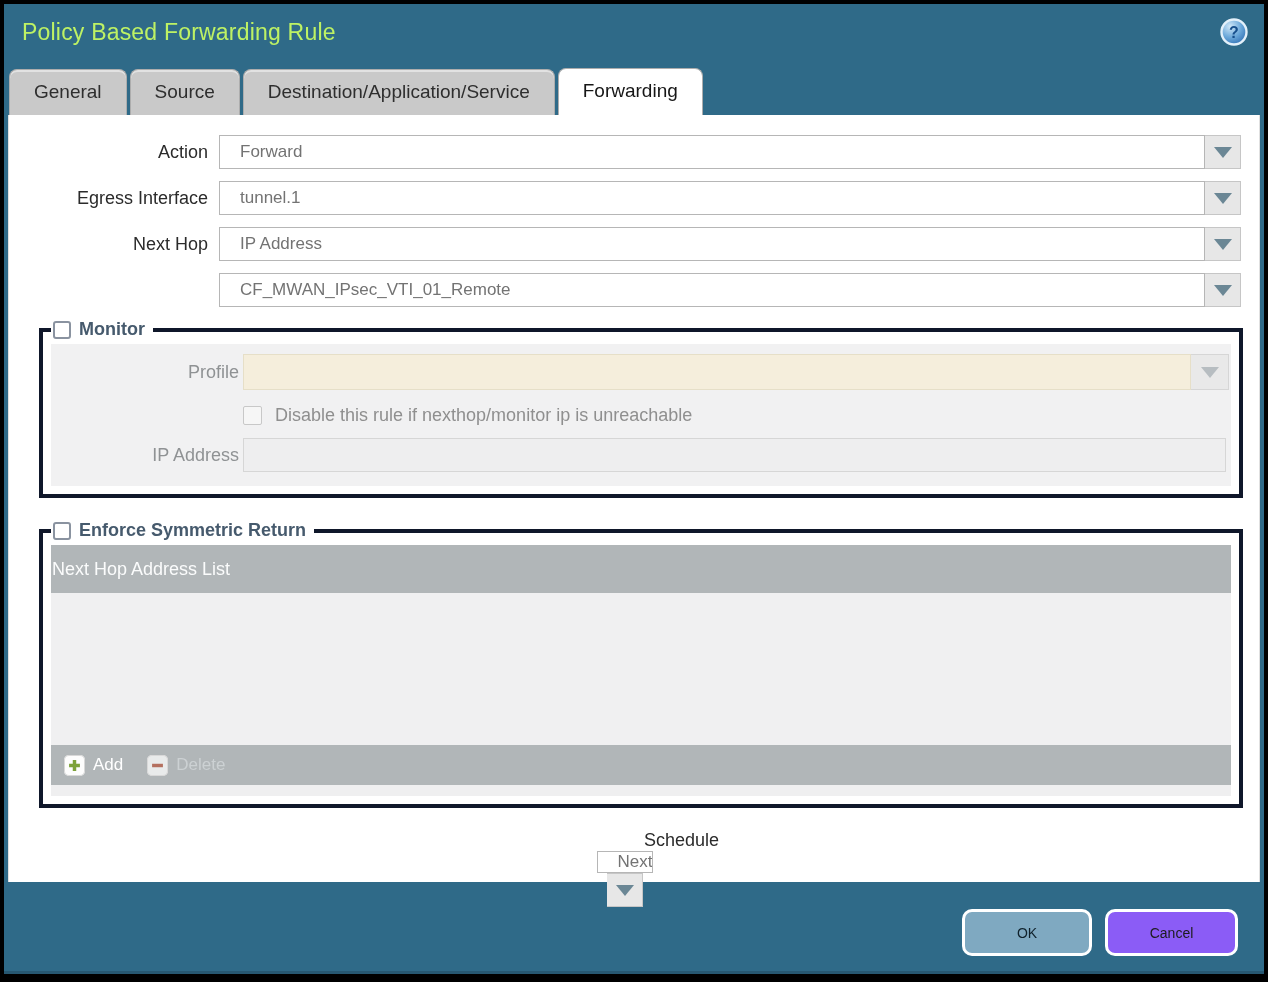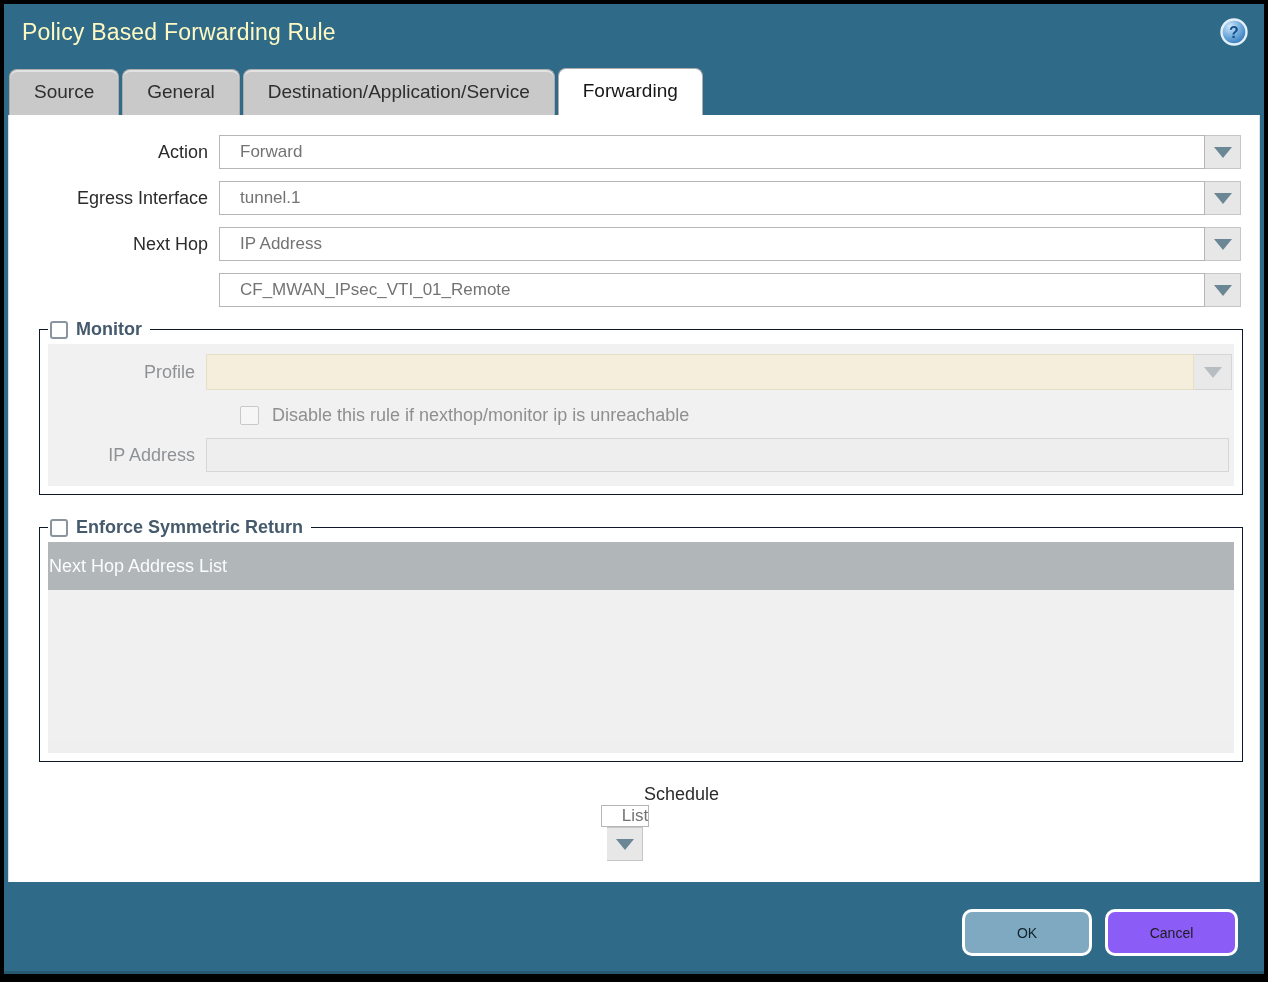--- a/index.html
+++ b/index.html
@@ -16,21 +16,21 @@
     border-bottom:3px solid #275872;
     position:relative;
     overflow:hidden;
   }
   
   .title-bar {
     height:64px;
     display:flex; justify-content:space-between; align-items:flex-start;
     padding:15px 15px 0 18px;
   }
-  .dialog-title { color:#fef9c3; font-size:23px; letter-spacing:.2px; }
+  .dialog-title { color:#bef264; font-size:23px; letter-spacing:.2px; }
   .help-btn { width:30px; height:30px; cursor:pointer; flex:none; margin-top:-2px; }
   
   .tab-bar { height:47px; display:flex; align-items:flex-end; gap:3px; padding-left:5px; }
   .tab {
     background:#c9c9c9; color:#2e2e2e;
     font-size:19px;
     padding:11px 24px 12px;
     border-radius:8px 8px 0 0;
     border:1px solid #adadad; border-bottom:none;
     cursor:pointer;
@@ -76,37 +76,37 @@
   .dd-arrow {
     width:0; height:0;
     border-left:9px solid transparent;
     border-right:9px solid transparent;
     border-top:11px solid #6b8795;
   }
   .dd-btn.disabled { background:#e9e9e9; border-color:#d6d6d6; cursor:default; }
   .dd-btn.disabled .dd-arrow { border-top-color:#b7bdc1; }
   
   fieldset {
-    border:1px solid #0f172a;
+    border:4px solid #0f172a;
     margin:9px 16px 16px 30px;
     padding:0 8px 8px 8px;
   }
   fieldset.est { margin-top:22px; }
   legend { display:flex; align-items:center; gap:8px; padding:0 8px 0 2px; }
   .cb {
     width:18px; height:18px; flex:none;
     border:2px solid #8a93a0; border-radius:3px;
     background:#fff; cursor:pointer;
   }
   .legend-label { font-size:18px; font-weight:bold; color:#465a6d; }
   
   .monitor-panel { background:#f1f1f2; margin-top:4px; padding:10px 2px 14px 0; }
   .m-row { display:flex; align-items:center; }
   .m-label {
-    width:158px; flex:none; text-align:right; padding-right:11px;
+    width:192px; flex:none; text-align:right; padding-right:4px;
     font-size:18px; color:#8f9294;
   }
   .profile-input { flex:1; height:36px; background:#f5eedc; border:1px solid #e6dfc8; }
   .dd-btn.profile { width:38px; height:36px; }
   .m-check-row { margin:15px 0 12px 192px; display:flex; align-items:center; gap:13px; }
   .cb.disabled {
     width:19px; height:19px;
     border:1px solid #c8c8c8; border-radius:2px;
     background:#f6f6f6; cursor:default;
   }
@@ -165,22 +165,22 @@
             <stop offset="100%" stop-color="#2f6fb4"></stop>
           </radialGradient>
         </defs>
         <circle cx="15" cy="15" r="12.5" fill="url(#hg)" stroke="#e3f0fa" stroke-width="2.4"></circle>
         <text x="15" y="21" text-anchor="middle" font-size="16" font-weight="bold" fill="#174f8c">?</text>
       </svg>
     </div>
   </div>
 
   <div class="tab-bar">
+    <div class="tab">General</div>
     <div class="tab">Source</div>
-    <div class="tab">General</div>
     <div class="tab">Destination/Application/Service</div>
     <div class="tab active">Forwarding</div>
   </div>
 
   <div class="content">
 
     <div class="form-row">
       <div class="form-label">Action</div>
       <div class="input-box">Forward</div>
       <div class="dd-btn">
@@ -237,27 +237,45 @@
     </fieldset>
 
     <fieldset class="est">
       <legend>
         <div class="cb"></div>
         <div class="legend-label">Enforce Symmetric Return</div>
       </legend>
       <div class="nh-table">
         <div class="nh-header">Next Hop Address List</div>
         <div class="nh-body"></div>
+        <div class="nh-footer">
+          <div class="tbl-btn">
+            <div class="icon-sq">
+              <svg width="13" height="13" viewBox="0 0 12 12">
+                <path d="M6 1 V11 M1 6 H11" stroke="#7da23a" stroke-width="3.2" fill="none"></path>
+              </svg>
+            </div>
+            <div class="tbl-btn-label">Add</div>
+          </div>
+          <div class="tbl-btn disabled">
+            <div class="icon-sq">
+              <svg width="13" height="13" viewBox="0 0 12 12">
+                <path d="M1 6 H11" stroke="#b4705f" stroke-width="3.2" fill="none"></path>
+              </svg>
+            </div>
+            <div class="tbl-btn-label">Delete</div>
+          </div>
+        </div>
         <div class="nh-strip"></div>
       </div>
     </fieldset>
 
     <div class="form-row schedule-row">
       <div class="form-label">Schedule</div>
-      <div class="input-box">List</div>
+      <div class="input-box">Next</div>
       <div class="dd-btn">
         <div class="dd-arrow"></div>
       </div>
     </div>
 
   </div>
 
   <div class="footer-bar">
     <div class="btn btn-ok">OK</div>
     <div class="btn btn-cancel">Cancel</div>

